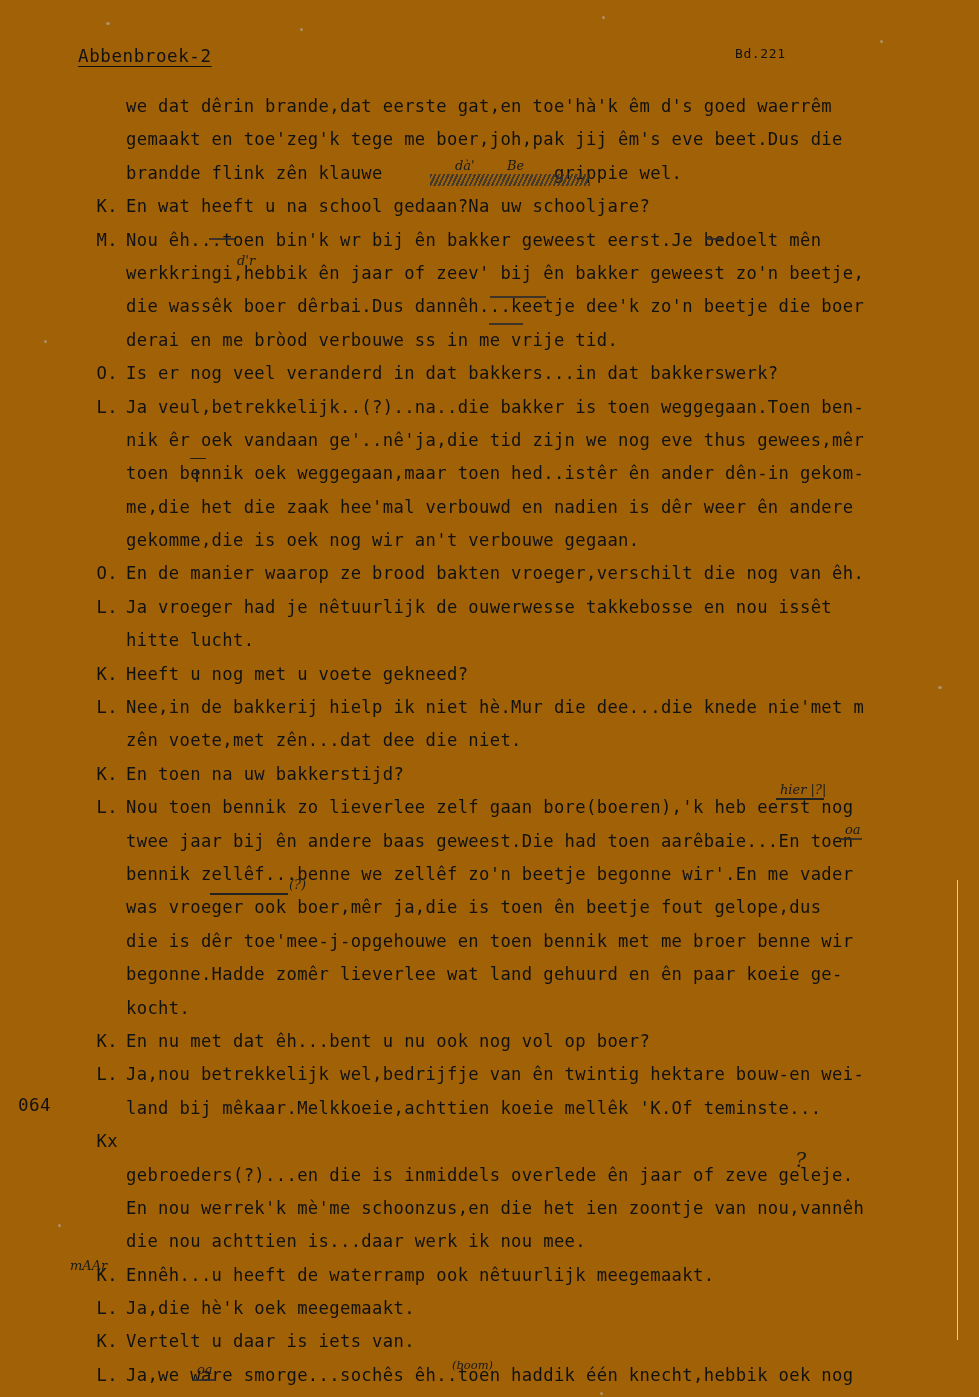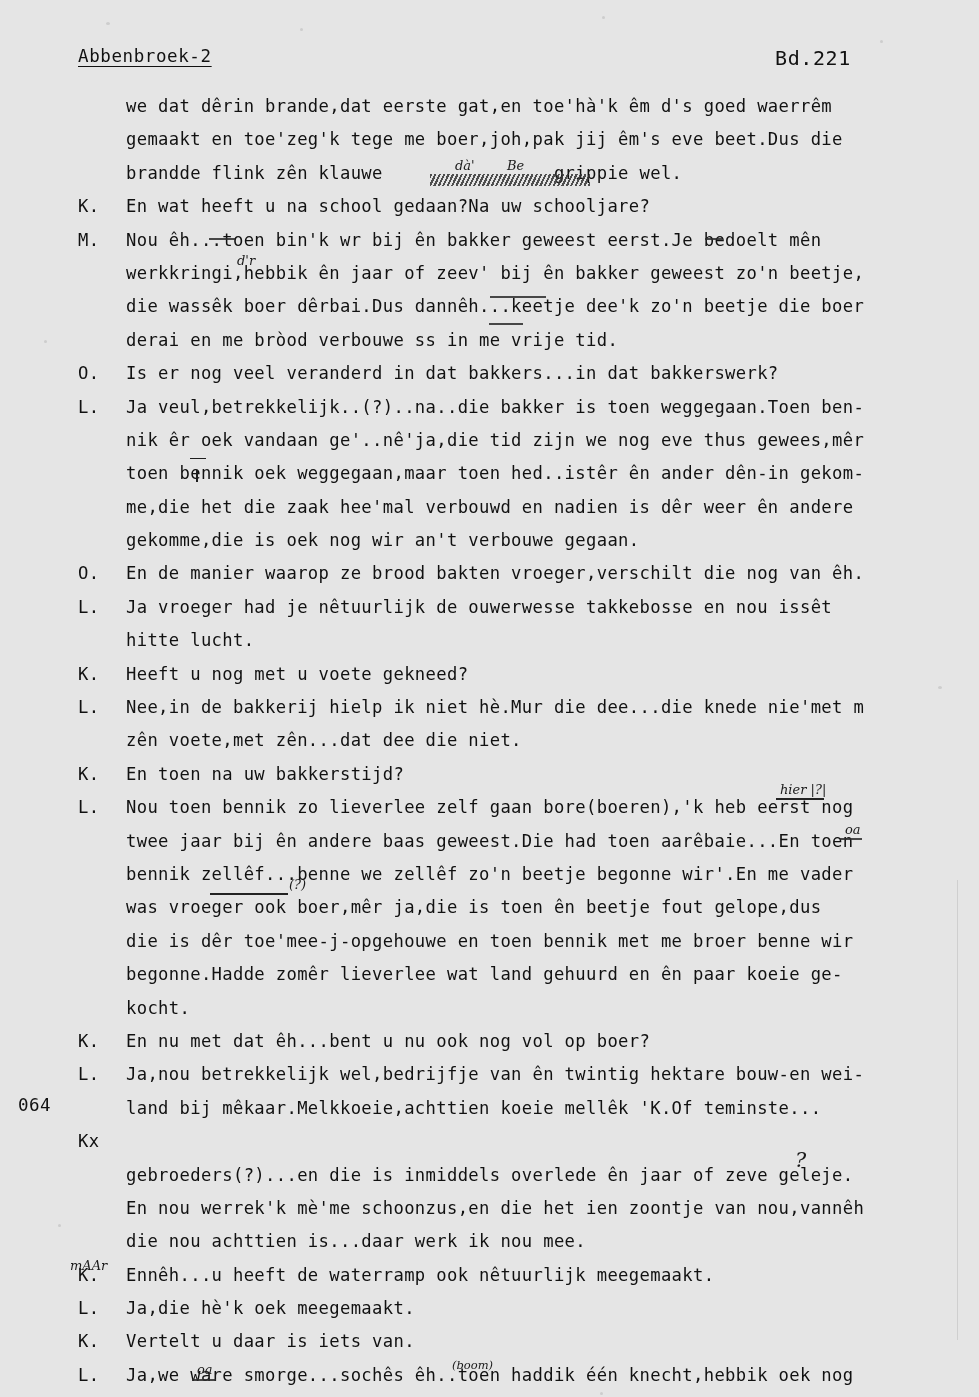--- a/index.html
+++ b/index.html
@@ -8,21 +8,21 @@
     background: #ffffff;
   }
   body {
     font-family: "DejaVu Sans Mono", monospace;
     color: #111111;
   }
   #page {
     position: relative;
     width: 979px;
     height: 1397px;
-    background: #e5e5e5;
+    background: #a16207;
     overflow: hidden;
   }
   
   .speck {
     position: absolute;
     background: #b9b9b9;
     border-radius: 50%;
     opacity: .55;
   }
   .header {
@@ -38,43 +38,43 @@
     top: 0;
     font-size: 17.5px;
     letter-spacing: .6px;
     text-decoration: underline;
     text-underline-offset: 4px;
   }
   .header-right {
     position: absolute;
     left: 735px;
     top: 0;
-    font-size: 20px;
+    font-size: 13px;
     letter-spacing: .6px;
-    margin-left: 40px;
   }
   .page-number {
     position: absolute;
     left: 18px;
     top: 1095px;
     font-size: 17.5px;
     letter-spacing: .5px;
   }
   .body-text {
     position: absolute;
     top: 96px;
     left: 78px;
     width: 890px;
   }
   .line {
     position: relative;
     height: 33.4px;
     font-size: 17.2px;
     letter-spacing: .35px;
     white-space: pre;
+    text-align: right;
   }
   .spk {
     position: absolute;
     left: 0;
     top: 0;
     width: 40px;
     font-size: 17.2px;
     letter-spacing: .35px;
   }
   .txt {

